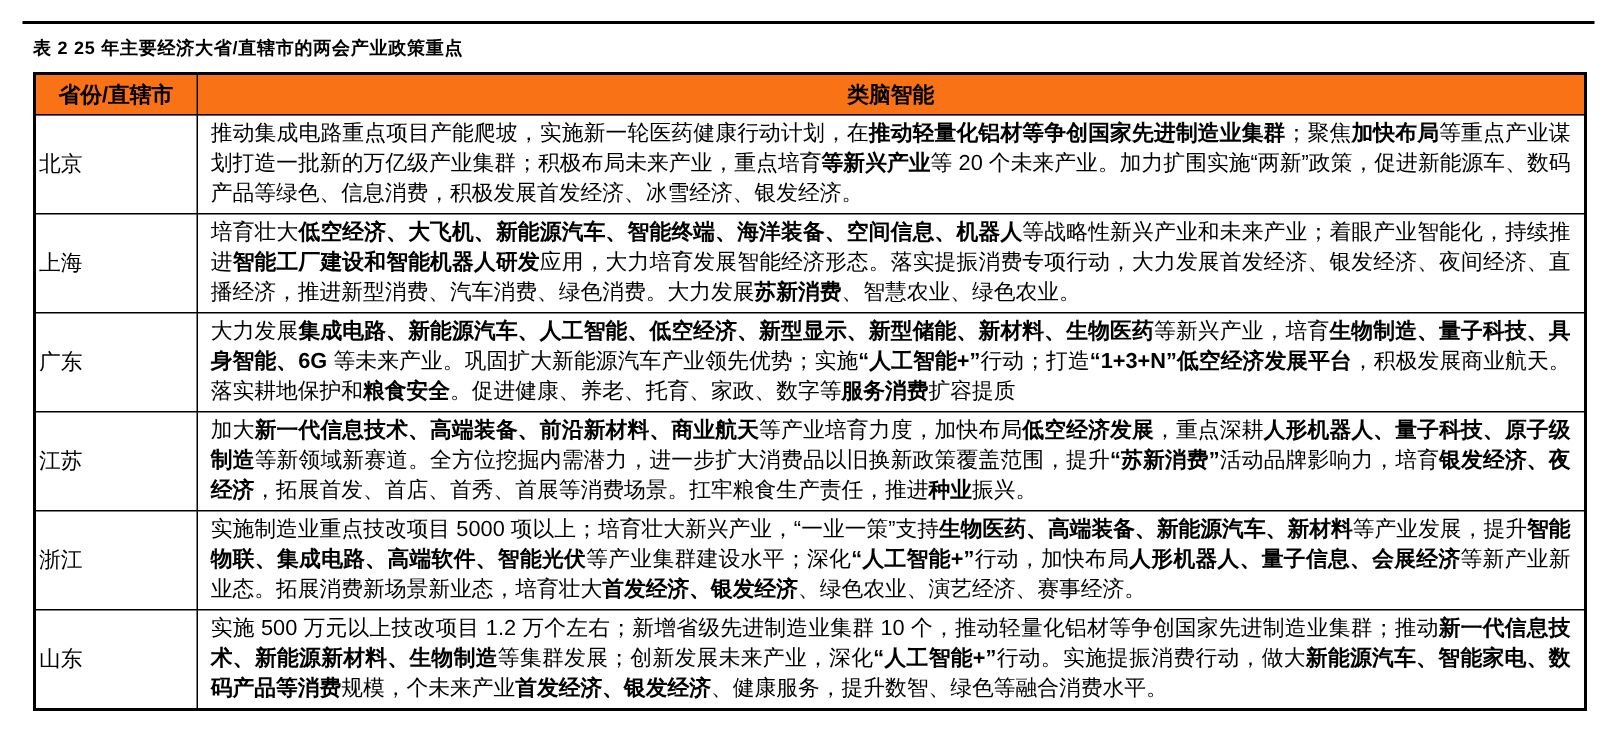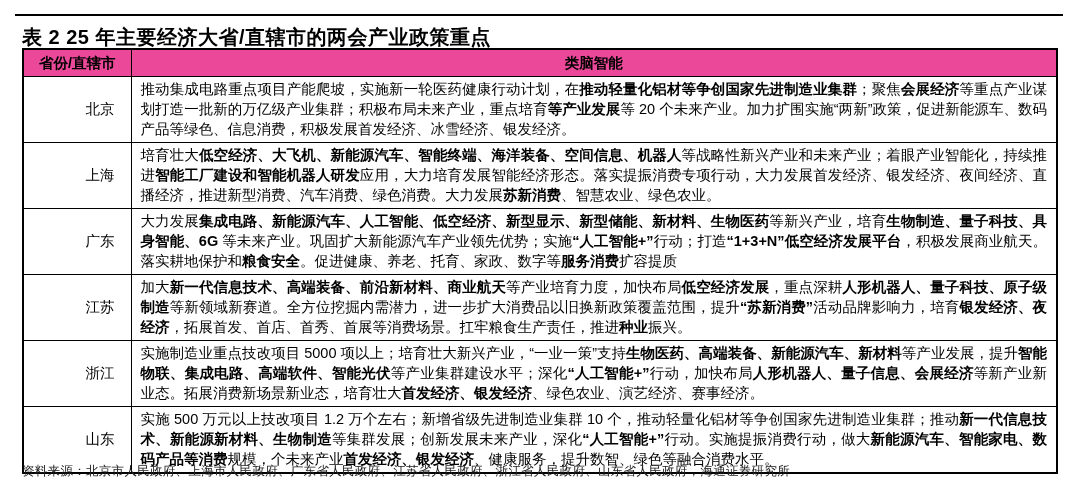--- a/index.html
+++ b/index.html
@@ -21,52 +21,52 @@
     position: absolute;
     left: 15px;
     top: 14px;
     width: 1048px;
     border-top: 2.5px solid #000;
   }
   .title {
     position: absolute;
     left: 22px;
     top: 24px;
-    font-size: 20px;
+    font-size: 12px;
     font-weight: bold;
     letter-spacing: 0.5px;
     white-space: nowrap;
   }
   table.policy {
     position: absolute;
     left: 22px;
     top: 48px;
     width: 1036px;
     border-collapse: collapse;
     table-layout: fixed;
     border: 2px solid #000;
   }
   table.policy th, table.policy td {
     border: 1px solid #000;
     vertical-align: middle;
   }
   table.policy th {
-    background: #ec4899;
+    background: #f97316;
     font-size: 14.5px;
     font-weight: bold;
     height: 24px;
     padding: 1px 4px;
     text-align: center;
   }
   thead tr { border-bottom: 1.5px solid #000; }
   col.c-prov { width: 108px; }
   td.province {
-    text-align: right;
+    text-align: left;
     font-size: 14.5px;
-    padding: 16px;
+    padding: 2px;
   }
   td.content {
     font-size: 14.5px;
     line-height: 20px;
     padding: 2px 9px 3px 9px;
     text-align: justify;
     text-justify: inter-ideograph;
   }
   td.content .b { font-weight: bold; }
   .source {
@@ -95,21 +95,21 @@
     </colgroup>
     <thead>
       <tr>
         <th>省份/直辖市</th>
         <th>类脑智能</th>
       </tr>
     </thead>
     <tbody>
       <tr>
         <td class="province">北京</td>
-        <td class="content"><span>推动集成电路重点项目产能爬坡，实施新一轮医药健康行动计划，在</span><span class="b">推动轻量化铝材等争创国家先进制造业集群</span><span>；聚焦</span><span class="b">会展经济</span><span>等重点产业谋划打造一批新的万亿级产业集群；积极布局未来产业，重点培育</span><span class="b">等产业发展</span><span>等 20 个未来产业。加力扩围实施“两新”政策，促进新能源车、数码产品等绿色、信息消费，积极发展首发经济、冰雪经济、银发经济。</span></td>
+        <td class="content"><span>推动集成电路重点项目产能爬坡，实施新一轮医药健康行动计划，在</span><span class="b">推动轻量化铝材等争创国家先进制造业集群</span><span>；聚焦</span><span class="b">加快布局</span><span>等重点产业谋划打造一批新的万亿级产业集群；积极布局未来产业，重点培育</span><span class="b">等新兴产业</span><span>等 20 个未来产业。加力扩围实施“两新”政策，促进新能源车、数码产品等绿色、信息消费，积极发展首发经济、冰雪经济、银发经济。</span></td>
       </tr>
       <tr>
         <td class="province">上海</td>
         <td class="content"><span>培育壮大</span><span class="b">低空经济、大飞机、新能源汽车、智能终端、海洋装备、空间信息、机器人</span><span>等战略性新兴产业和未来产业；着眼产业智能化，持续推进</span><span class="b">智能工厂建设和智能机器人研发</span><span>应用，大力培育发展智能经济形态。落实提振消费专项行动，大力发展首发经济、银发经济、夜间经济、直播经济，推进新型消费、汽车消费、绿色消费。大力发展</span><span class="b">苏新消费</span><span>、智慧农业、绿色农业。</span></td>
       </tr>
       <tr>
         <td class="province">广东</td>
         <td class="content"><span>大力发展</span><span class="b">集成电路、新能源汽车、人工智能、低空经济、新型显示、新型储能、新材料、生物医药</span><span>等新兴产业，培育</span><span class="b">生物制造、量子科技、具身智能、6G</span><span> 等未来产业。巩固扩大新能源汽车产业领先优势；实施</span><span class="b">“人工智能+”</span><span>行动；打造</span><span class="b">“1+3+N”低空经济发展平台</span><span>，积极发展商业航天。落实耕地保护和</span><span class="b">粮食安全</span><span>。促进健康、养老、托育、家政、数字等</span><span class="b">服务消费</span><span>扩容提质</span></td>
       </tr>
       <tr>
@@ -120,15 +120,14 @@
         <td class="province">浙江</td>
         <td class="content"><span>实施制造业重点技改项目 5000 项以上；培育壮大新兴产业，“一业一策”支持</span><span class="b">生物医药、高端装备、新能源汽车、新材料</span><span>等产业发展，提升</span><span class="b">智能物联、集成电路、高端软件、智能光伏</span><span>等产业集群建设水平；深化</span><span class="b">“人工智能+”</span><span>行动，加快布局</span><span class="b">人形机器人、量子信息、会展经济</span><span>等新产业新业态。拓展消费新场景新业态，培育壮大</span><span class="b">首发经济、银发经济</span><span>、绿色农业、演艺经济、赛事经济。</span></td>
       </tr>
       <tr>
         <td class="province">山东</td>
         <td class="content"><span>实施 500 万元以上技改项目 1.2 万个左右；新增省级先进制造业集群 10 个，推动轻量化铝材等争创国家先进制造业集群；推动</span><span class="b">新一代信息技术、新能源新材料、生物制造</span><span>等集群发展；创新发展未来产业，深化</span><span class="b">“人工智能+”</span><span>行动。实施提振消费行动，做大</span><span class="b">新能源汽车、智能家电、数码产品等消费</span><span>规模，个未来产业</span><span class="b">首发经济、银发经济</span><span>、健康服务，提升数智、绿色等融合消费水平。</span></td>
       </tr>
     </tbody>
   </table>
 
-  <div class="source">资料来源：北京市人民政府、上海市人民政府、广东省人民政府、江苏省人民政府、浙江省人民政府、山东省人民政府，海通证券研究所</div>
 
 </div>
 
 </body></html>

